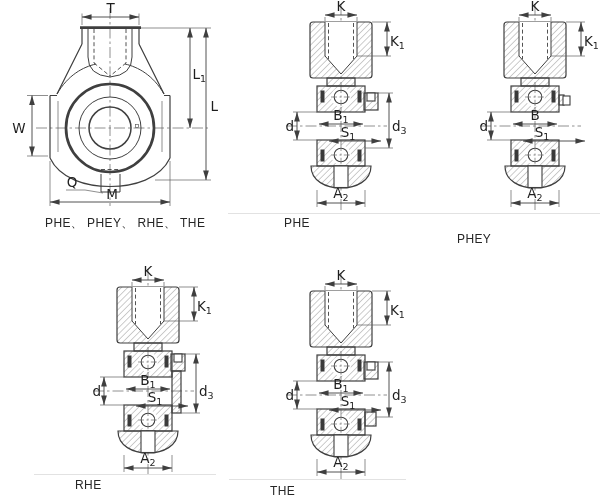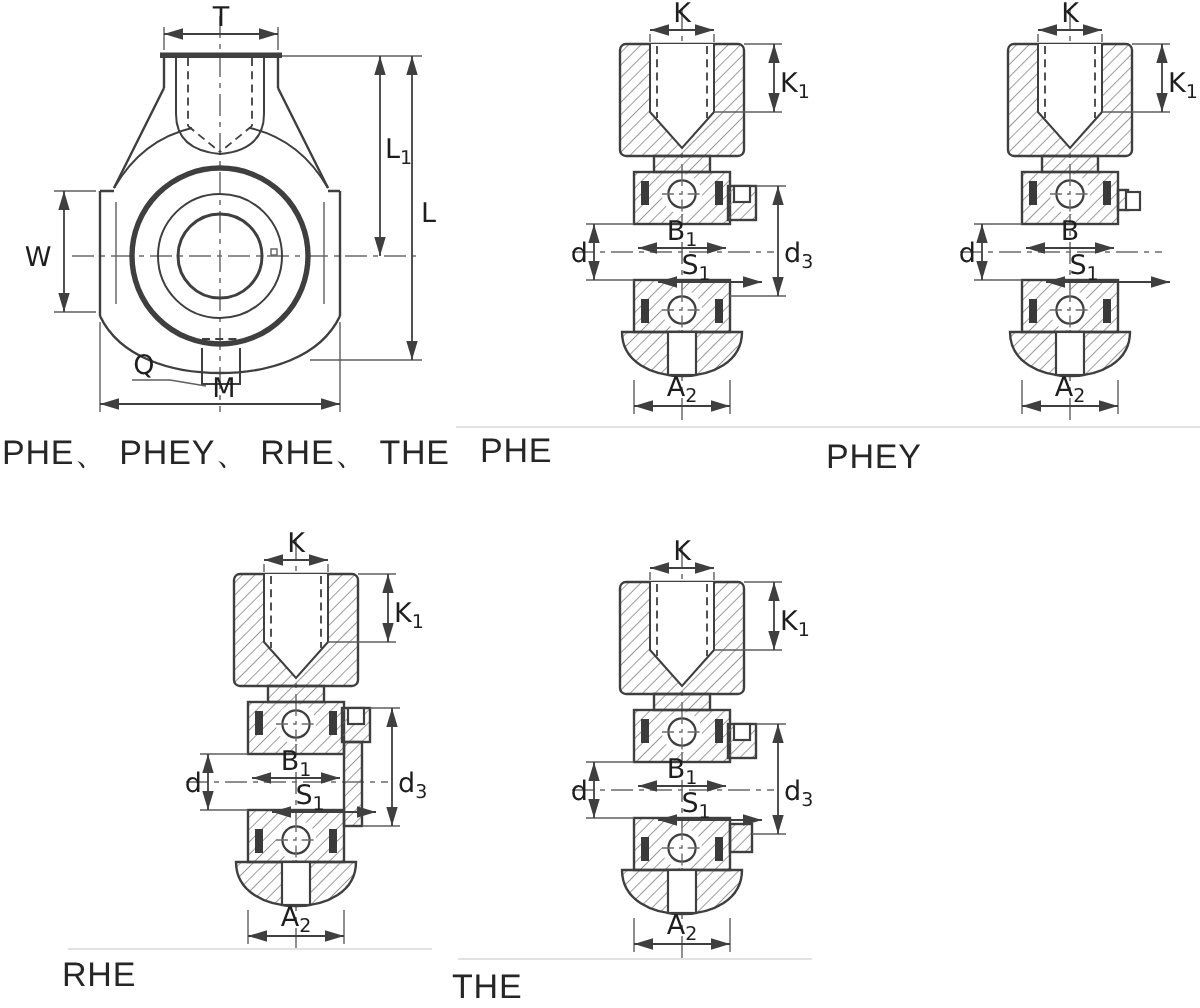--- a/index.html
+++ b/index.html
@@ -16,21 +16,21 @@
   .w  {fill:#ffffff;stroke:#3f3f3f;stroke-width:1.1;}
   .wn {fill:#ffffff;stroke:none;}
   .tn {stroke:#5f5f5f;stroke-width:0.7;fill:none;}
   .dm {stroke:#3f3f3f;stroke-width:0.9;fill:none;}
   .cl {stroke:#6b6b6b;stroke-width:0.75;fill:none;stroke-dasharray:11 3 2.5 3;}
   .cls{stroke:#6b6b6b;stroke-width:0.7;fill:none;stroke-dasharray:6 2.5 1.8 2.5;}
   .dsh{stroke:#3f3f3f;stroke-width:0.9;fill:none;stroke-dasharray:4 2.6;}
   .drk{fill:#3a3a3a;stroke:none;}
   text{font-family:"DejaVu Sans",sans-serif;font-size:13.5px;fill:#1e1e1e;}
   tspan.sub{font-size:9.5px;}
-  .caption{position:absolute;color:#262626;font-size:17px;letter-spacing:.4px;white-space:nowrap;}
+  .caption{position:absolute;color:#262626;font-size:12px;letter-spacing:.4px;white-space:nowrap;margin-left:44px;}
   .rule{position:absolute;height:1px;background:#e2e2e2;}
 </style>
 </head>
 <body>
 
 <div class="stage">
 
 <svg width="600" height="504" viewBox="0 0 600 504">
   <defs>
     <pattern id="h" patternUnits="userSpaceOnUse" width="4.4" height="4.4" patternTransform="rotate(45)">
@@ -176,17 +176,17 @@
     <text x="7" y="11" text-anchor="middle"><tspan>S</tspan><tspan class="sub" dy="3">1</tspan></text>
   </g>
 </svg>
 
 <div class="rule" style="left:228px;top:213px;width:372px;"></div>
 <div class="rule" style="left:34px;top:474px;width:182px;"></div>
 <div class="rule" style="left:229px;top:479px;width:177px;"></div>
 
 <div class="caption" style="left:1px;top:215px;">PHE、 PHEY、 RHE、 THE</div>
 <div class="caption" style="left:240px;top:216px;">PHE</div>
-<div class="caption" style="left:413px;top:219px;">PHEY</div>
+<div class="caption" style="left:413px;top:232px;">PHEY</div>
 <div class="caption" style="left:31px;top:478px;">RHE</div>
 <div class="caption" style="left:226px;top:484px;text-align:center;">THE</div>
 
 </div>
 
 </body></html>

